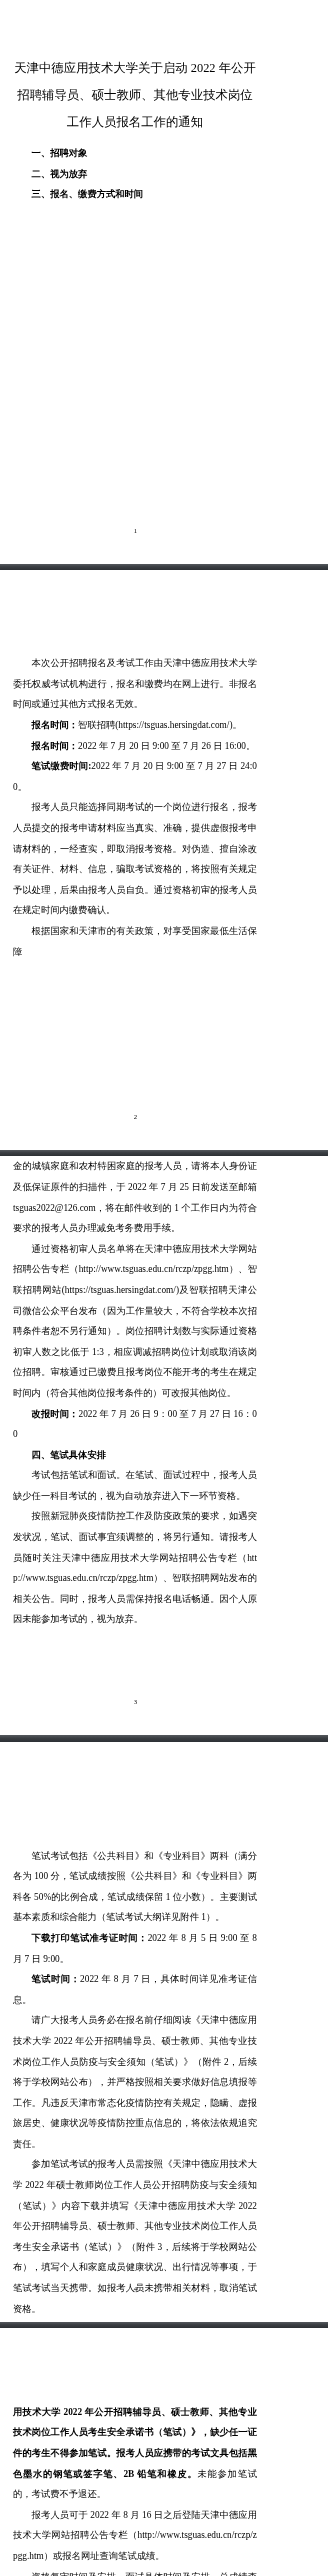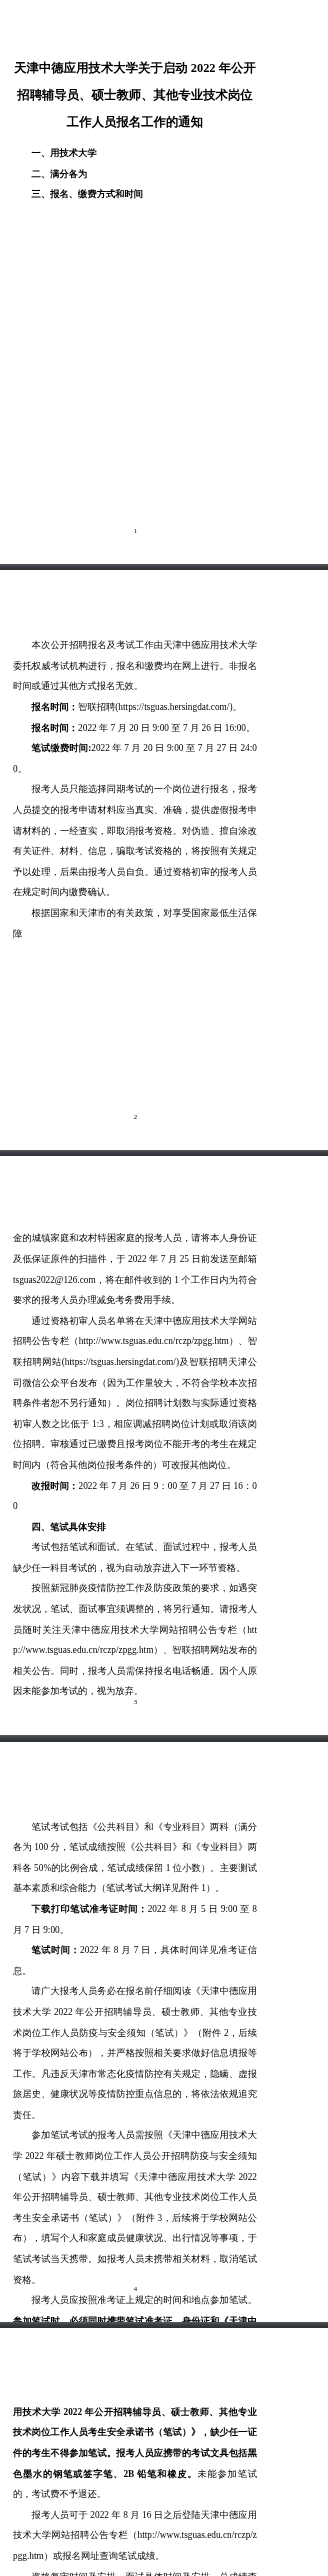--- a/index.html
+++ b/index.html
@@ -12,32 +12,32 @@
   }
   .doc { width: 328px; }
   .page {
     position: relative;
     overflow: hidden;
     background: #ffffff;
     padding-left: 13px;
     padding-right: 71px;
   }
   .pg1 { height: 564px; padding-top: 55px; }
-  .pg2 { height: 580px; padding-top: 65px; }
-  .pg3 { height: 579px; padding-top: 72px; }
-  .pg4 { height: 580px; padding-top: 75px; }
+  .pg2 { height: 580px; padding-top: 83px; }
+  .pg3 { height: 579px; }
+  .pg4 { height: 580px; padding-top: 104px; }
   .pg5 { height: 578px; padding-top: 74px; }
   .sep {
     height: 6.2px;
     background: linear-gradient(180deg, #55595e 0%, #3a3e42 45%, #2c3034 100%);
   }
   .title {
     font-size: 12.4px;
     line-height: 27px;
-    font-weight: 700;
+    font-weight: 400;
     text-align: center;
     margin: 0 0 7.2px 0;
   }
   .p {
     margin: 0;
     font-size: 9.3px;
     line-height: 20.6px;
     text-align: justify;
     word-break: break-all;
   }
@@ -52,22 +52,22 @@
     font-size: 6.7px;
   }
 </style>
 </head>
 <body>
 
 <div class="doc">
 
   <section class="page pg1">
     <h1 class="title">天津中德应用技术大学关于启动 2022 年公开招聘辅导员、硕士教师、其他专业技术岗位工作人员报名工作的通知</h1>
-    <p class="p ind h">一、用技术大学</p>
-    <p class="p ind h">二、满分各为</p>
+    <p class="p ind h">一、招聘对象</p>
+    <p class="p ind h">二、视为放弃</p>
     <p class="p ind h">三、报名、缴费方式和时间</p>
     <div class="pageno">1</div>
   </section>
 
   <div class="sep"></div>
 
   <section class="page pg2">
     <p class="p ind">本次公开招聘报名及考试工作由天津中德应用技术大学委托权威考试机构进行，报名和缴费均在网上进行。非报名时间或通过其他方式报名无效。</p>
     <p class="p ind"><b>报名时间：</b><span>智联招聘(https://tsguas.hersingdat.com/)。</span></p>
     <p class="p ind"><b>报名时间：</b><span>2022 年 7 月 20 日 9:00 至 7 月 26 日 16:00。</span></p>

